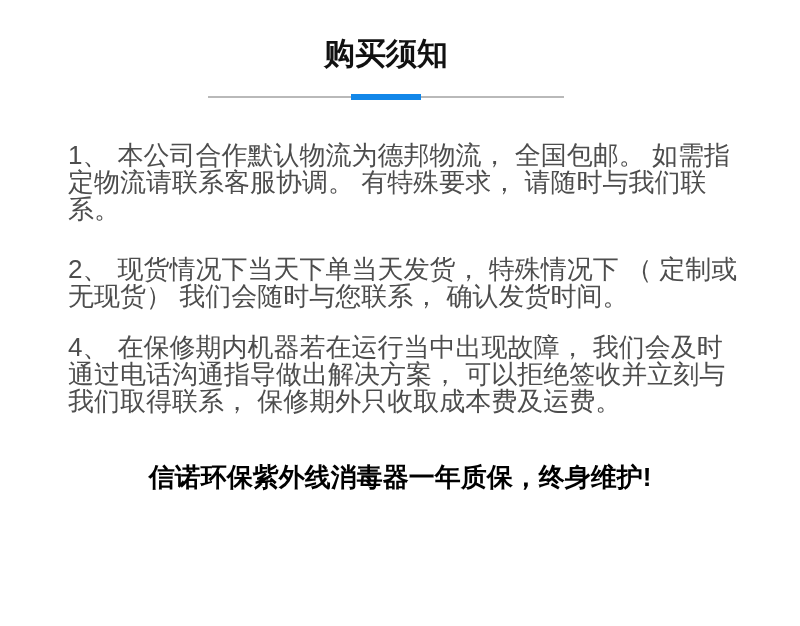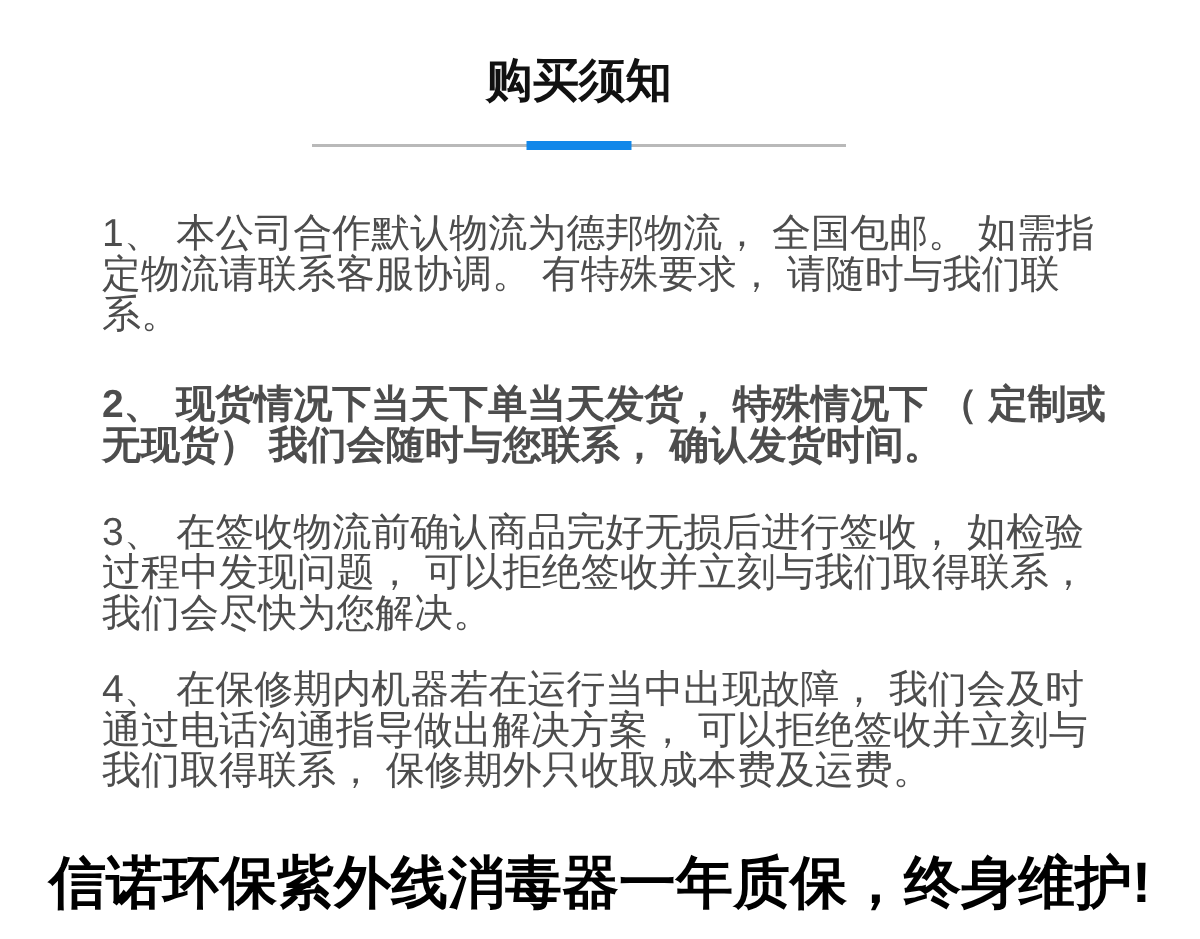--- a/index.html
+++ b/index.html
@@ -70,41 +70,40 @@
     margin-right: 9px;
   }
   .notice p.item-1 { margin-top: 42px; }
   .notice p.item-2 { margin-top: 33px; }
   .notice p.item-3 { margin-top: 31px; }
   .notice p.item-4 { margin-top: 24px; }
   
   .slogan {
     margin: 42px 0 0 0;
     text-align: center;
-    font-size: 38px;
+    font-size: 26px;
     line-height: 40px;
     font-weight: bold;
     color: #000000;
   }
 </style>
 </head>
 <body>
 
 <div class="page">
 
   <div class="header">
     <h1 class="title">购买须知</h1>
     <div class="divider">
       <span class="line" style="background: rgb(185, 185, 185);"></span>
       <span class="accent" style="background: rgb(18, 135, 233);"></span>
     </div>
   </div>
 
   <div class="notice">
     <p class="item item-1" style="color: rgb(77, 77, 77);"><span class="num">1、</span><span>本公司合作默认物流为德邦物流， 全国包邮。 如需指定物流请联系客服协调。 有特殊要求， 请随时与我们联系。</span></p>
-    <p class="item item-2" style="color: rgb(77, 77, 77); font-weight: bold;"><span class="num">2、</span><span>现货情况下当天下单当天发货， 特殊情况下 （ 定制或无现货） 我们会随时与您联系， 确认发货时间。</span></p>
-    <p class="item item-3" style="color: rgb(77, 77, 77);"><span class="num">3、</span><span>在签收物流前确认商品完好无损后进行签收， 如检验过程中发现问题， 可以拒绝签收并立刻与我们取得联系， 我们会尽快为您解决。</span></p>
+    <p class="item item-2" style="color: rgb(77, 77, 77);"><span class="num">2、</span><span>现货情况下当天下单当天发货， 特殊情况下 （ 定制或无现货） 我们会随时与您联系， 确认发货时间。</span></p>
     <p class="item item-4" style="color: rgb(77, 77, 77);"><span class="num">4、</span><span>在保修期内机器若在运行当中出现故障， 我们会及时通过电话沟通指导做出解决方案， 可以拒绝签收并立刻与我们取得联系， 保修期外只收取成本费及运费。</span></p>
   </div>
 
   <p class="slogan">信诺环保紫外线消毒器一年质保，终身维护!</p>
 
 </div>
 
 </body></html>

